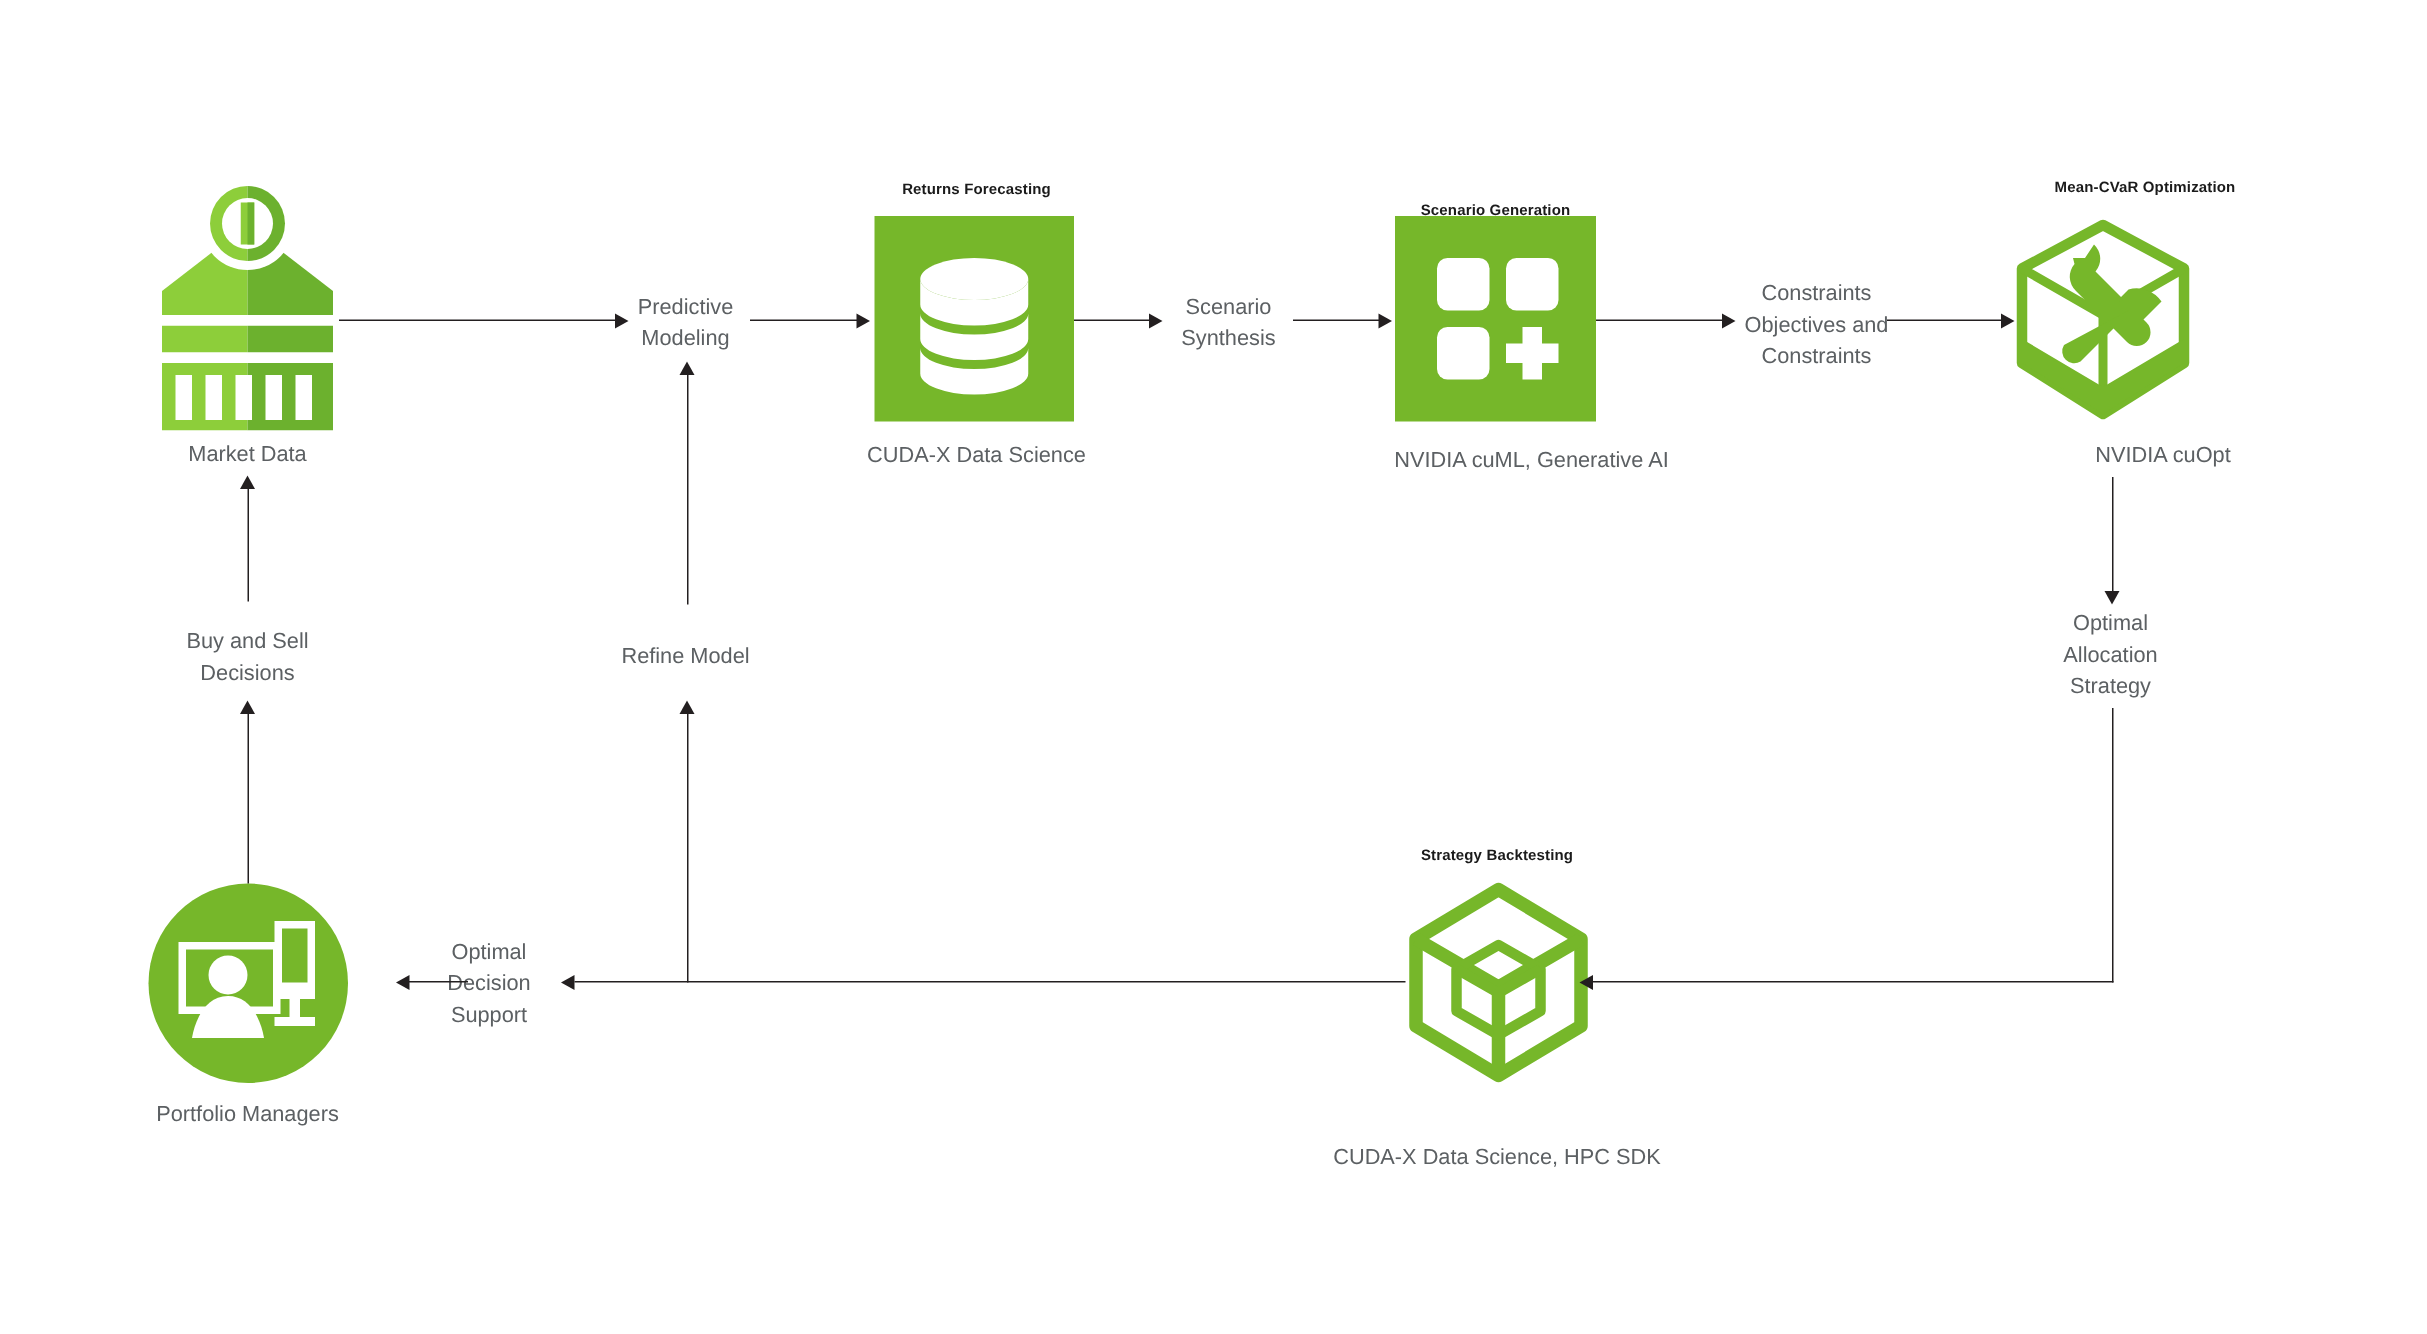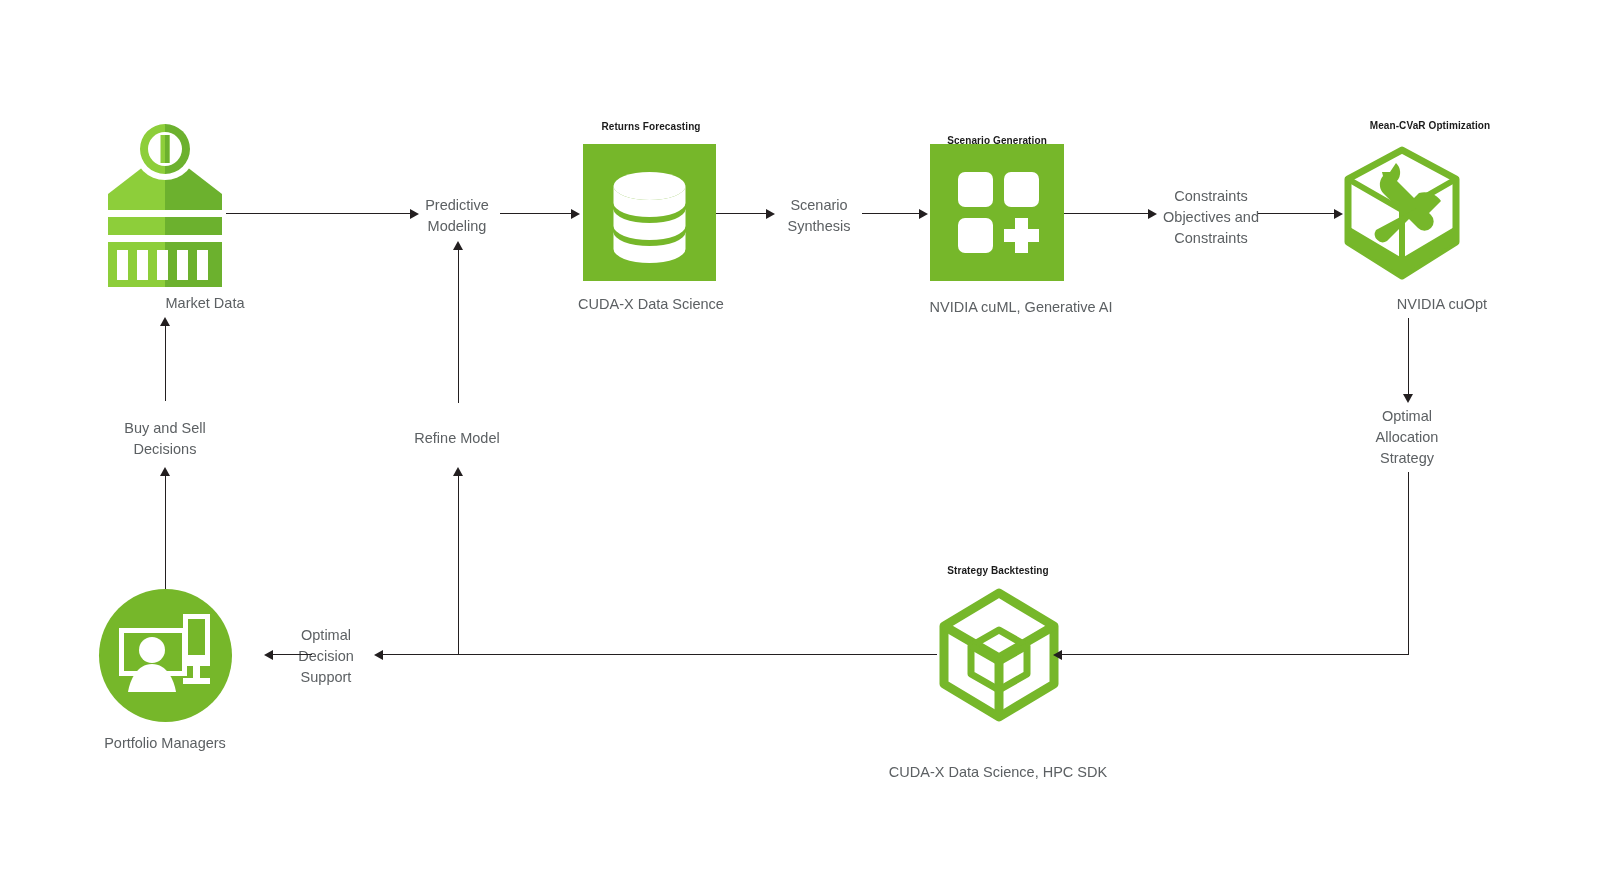--- a/index.html
+++ b/index.html
@@ -141,21 +141,21 @@
 
       <circle cx="61" cy="27" r="31" fill="#ffffff"></circle>
 
       <path d="M61 2 A25 25 0 0 0 61 52 Z" fill="#8dce3a"></path>
       <path d="M61 2 A25 25 0 0 1 61 52 Z" fill="#6cb12e"></path>
       <circle cx="61" cy="27" r="17" fill="#ffffff"></circle>
       <rect x="56.5" y="13" width="9" height="28" fill="#8dce3a"></rect>
       <rect x="61" y="13" width="4.5" height="28" fill="#6cb12e"></rect>
     </svg>
   </div>
-  <div class="node-caption" style="left:165px; top:295px;margin-left:40px;">Market Data</div>
+  <div class="node-caption" style="left:165px; top:295px;">Market Data</div>
 
   <div class="node-title" style="left:651px; top:121px;">Returns Forecasting</div>
   <div class="icon-box" style="left:583px; top:144px; width:133px; height:137px;">
     <svg width="133" height="137" viewBox="0 0 133 137">
       <g fill="#ffffff">
         <ellipse cx="66.5" cy="42" rx="36" ry="14"></ellipse>
         <path d="M30.5 42 v17 a36 14 0 0 0 72 0 v-17 a36 14 0 0 1 -72 0 z"></path>
         <path d="M30.5 65 v17 a36 14 0 0 0 72 0 v-17 a36 14 0 0 1 -72 0 z"></path>
         <path d="M30.5 88 v17 a36 14 0 0 0 72 0 v-17 a36 14 0 0 1 -72 0 z"></path>
       </g>

